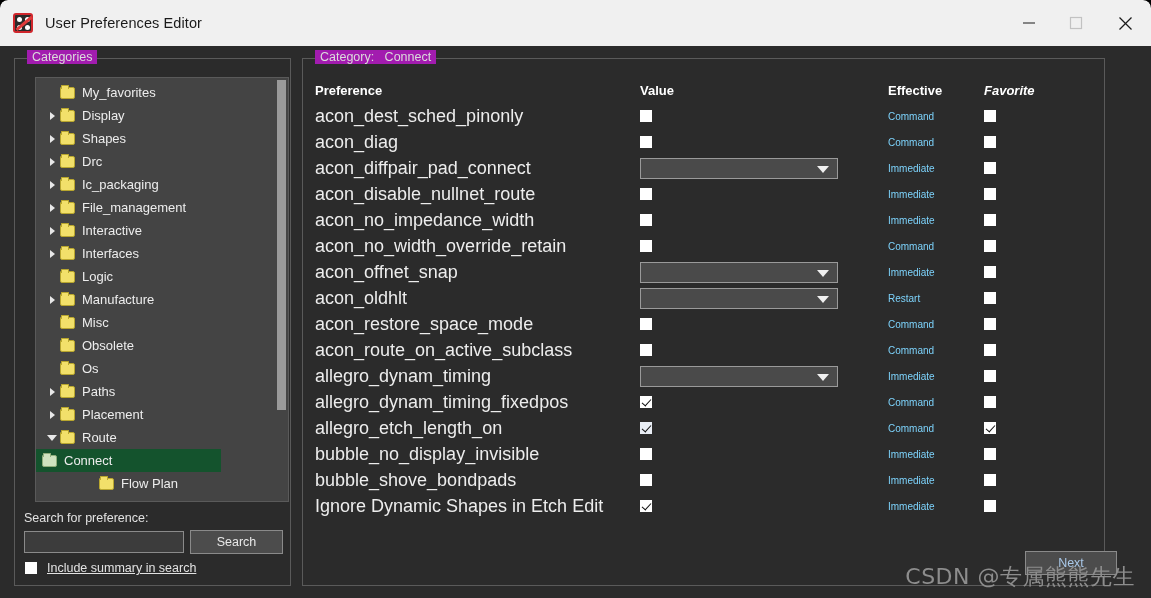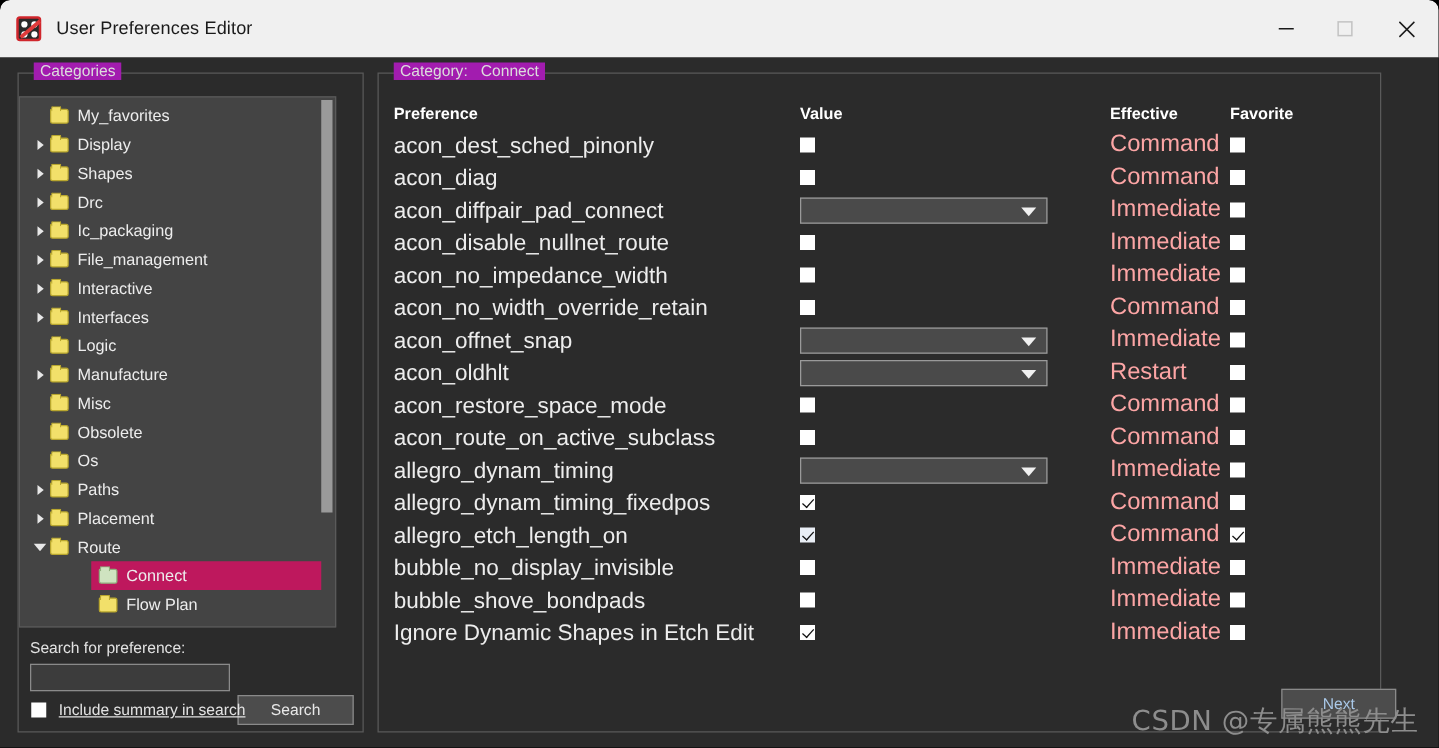--- a/index.html
+++ b/index.html
@@ -81,37 +81,37 @@
     background: #a21caf;
     font-size: 12.5px; color: #dcdcdc;
     white-space: pre;
   }
 
   #categories-box { left: 14px; top: 12px; width: 277px; height: 528px; }
   #category-box  { left: 302px; top: 12px; width: 803px; height: 528px; }
 
   
   .tree-wrap {
-    position: absolute; left: 0; top: 18px;
+    position: absolute; left: 20px; top: 18px;
     width: 254px; height: 425px;
     background: #444444;
     border: 1px solid #5a5a5a;
     overflow: hidden;
   }
   .tree-inner { position: absolute; left: 0; top: 3px; width: 244px; }
   .tree-row {
     position: relative; height: 23px;
     display: flex; align-items: center;
     padding-left: 8px;
     font-size: 13px; color: #ededed;
     white-space: nowrap;
   }
   .tree-row.selected {
-    background: #be185d;
-    margin-left: 57px; margin-right: 2px; padding-left: 6px;
+    background: #14532d;
+    margin-right: 2px; padding-left: 6px;
     width: 185px;
   }
   .arrow {
     width: 16px; flex: none;
     display: flex; align-items: center; justify-content: center;
   }
   .arrow i {
     display: block; width: 0; height: 0;
     border-left: 5.5px solid #e8e8e8;
     border-top: 4.5px solid transparent;
@@ -162,21 +162,21 @@
     position: absolute; left: 9px; top: 472px;
     width: 160px; height: 22px;
     background: #3c3c3c;
     border: 1px solid #8a8a8a;
     color: #e8e8e8; font-size: 12.5px;
     padding: 0 5px;
     outline: none;
     font-family: "Liberation Sans", sans-serif;
   }
   .search-btn {
-    position: absolute; left: 175px; top: 497px;
+    position: absolute; left: 175px; top: 471px;
     width: 93px; height: 24px;
     background: #4c4c4c;
     border: 1px solid #8a8a8a;
     color: #e8e8e8; font-size: 12.5px;
     display: flex; align-items: center; justify-content: center;
     font-family: "Liberation Sans", sans-serif;
   }
   .summary-row {
     position: absolute; left: 10px; top: 502px;
     display: flex; align-items: center;
@@ -201,27 +201,27 @@
   .cb.checked.alt { background: #e9eef5; }
 
   
   .ptable { position: absolute; left: 12px; top: 18px; width: 810px; }
   .prow {
     position: relative; height: 26px;
     display: flex; align-items: center;
   }
   .col-pref   { width: 325px; font-size: 18px; color: #ededed; }
   .col-value  { width: 248px; display: flex; align-items: center; }
-  .col-eff    { width: 96px; font-size: 19px; color: #fca5a5; }
+  .col-eff    { width: 96px; font-size: 10px; color: #7dd3fc; }
   .col-fav    { width: 80px; display: flex; align-items: center; }
   .hrow .col-pref, .hrow .col-value-h, .hrow .col-eff, .hrow .col-fav-h {
     font-weight: bold; font-size: 13px; color: #ffffff;
   }
   .col-value-h { width: 248px; }
-  .col-fav-h { width: 80px; }
+  .col-fav-h { width: 80px; font-style: italic; }
 
   .combo {
     width: 198px; height: 21px;
     background: #4a4a4a;
     border: 1px solid #9a9a9a;
     position: relative;
   }
   .combo .tri {
     position: absolute; right: 8px; top: 7px;
     width: 0; height: 0;

